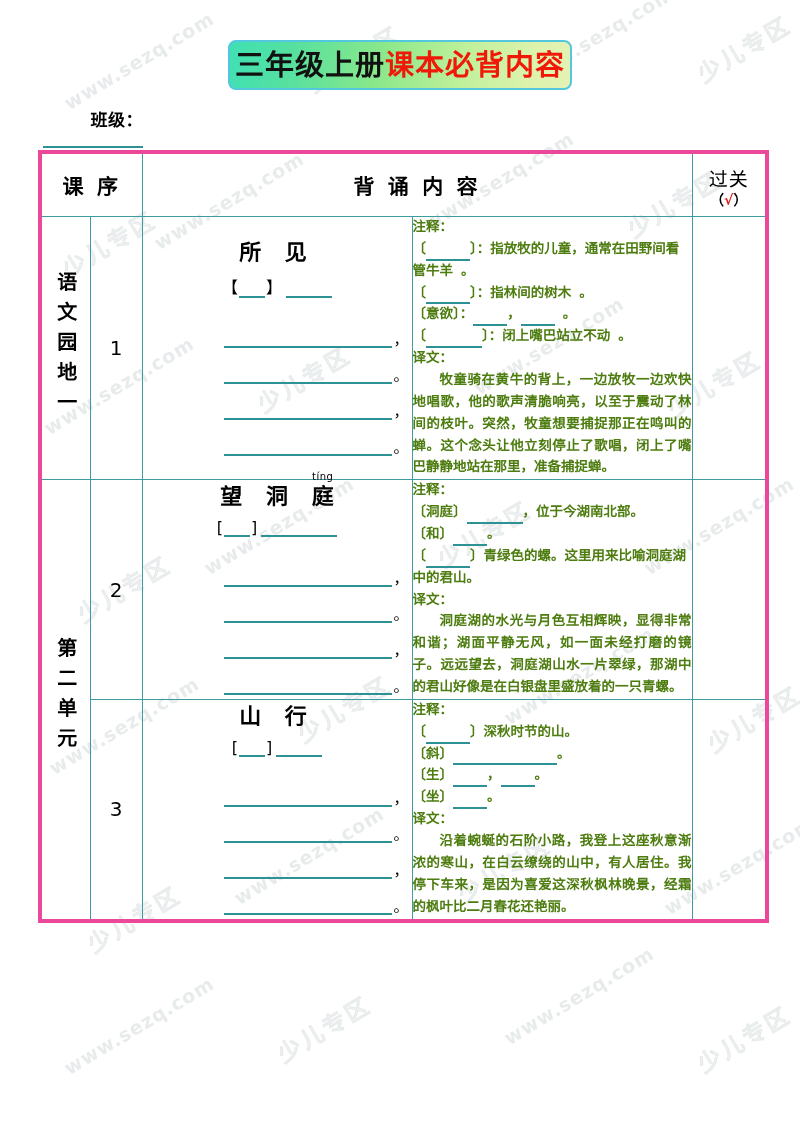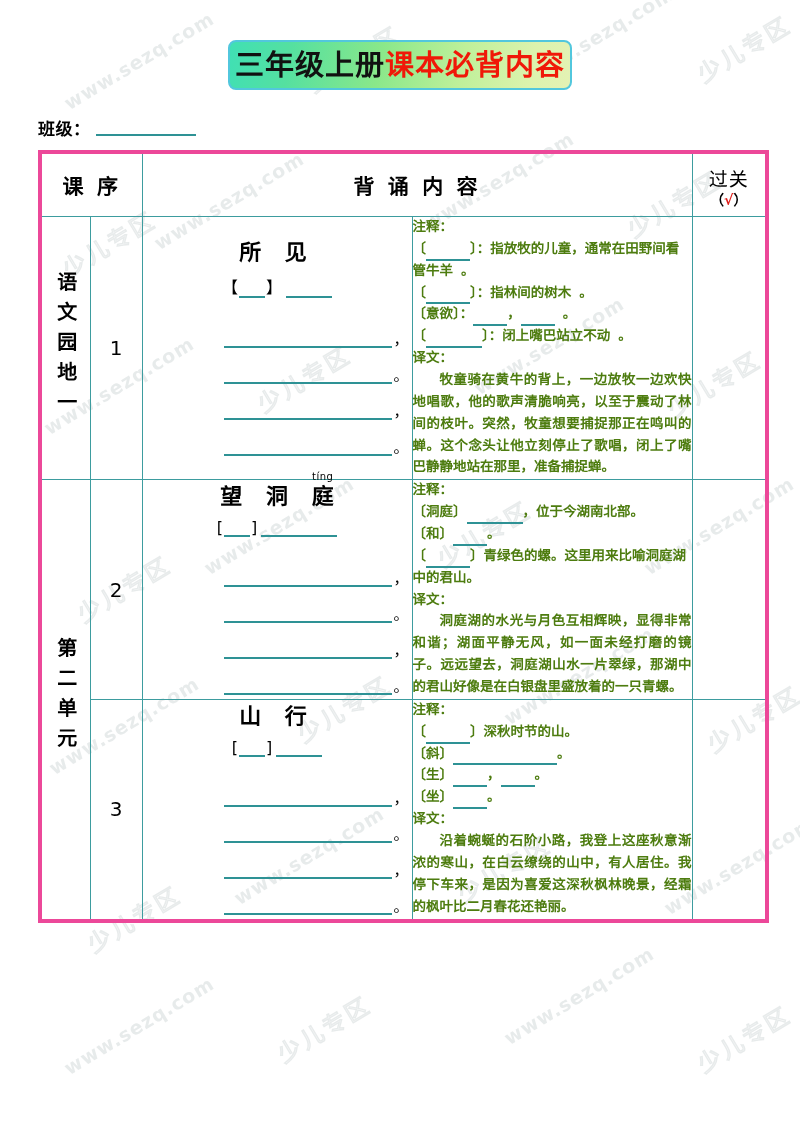--- a/index.html
+++ b/index.html
@@ -78,22 +78,23 @@
     left: 38px;
     top: 112px;
     width: 727px;
     height: 30px;
     display: flex;
     align-items: center;
     z-index: 10;
   }
   .info-field {
     display: flex;
-    align-items: center;
+    align-items: flex-end;
     white-space: nowrap;
+    flex-direction: column;
   }
   .info-label {
     font-size: 17px;
     font-weight: 700;
     color: #000;
     letter-spacing: 0.5px;
   }
   .info-blank {
     display: inline-block;
     border-bottom: 2.2px solid #2e9295;

